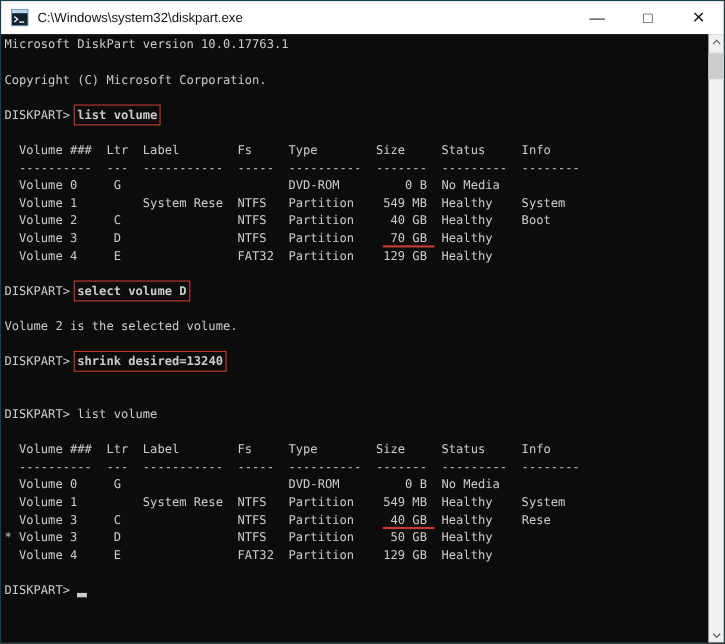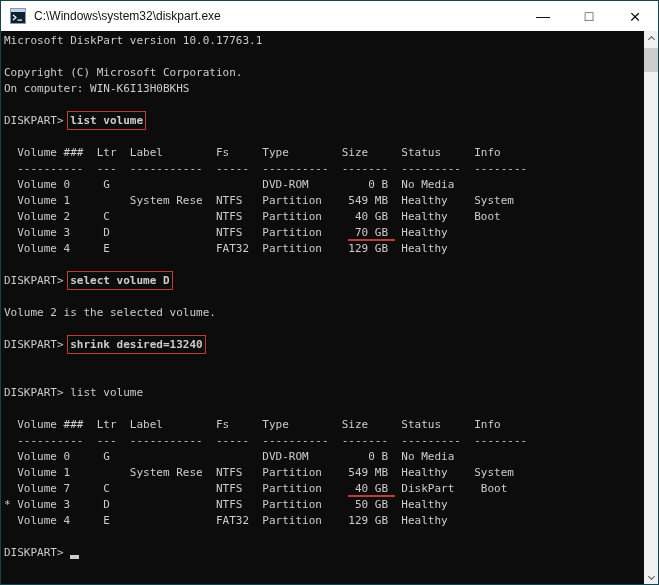--- a/index.html
+++ b/index.html
@@ -111,21 +111,20 @@
         <span class="glyph-close">×</span>
       </div>
     </div>
   </div>
 
   <div class="winbody">
     <div class="console" id="console">
         <div class="line"><span>Microsoft DiskPart version 10.0.17763.1</span></div>
         <div class="line"><span></span></div>
         <div class="line"><span>Copyright (C) Microsoft Corporation.</span></div>
-        <div class="line"><span>On computer: WIN-K6I13H0BKHS</span></div>
         <div class="line"><span></span></div>
         <div class="line"><span>DISKPART&gt; </span><span class="redbox">list volume</span></div>
         <div class="line"><span></span></div>
         <div class="line"><span>  Volume ###  Ltr  Label        Fs     Type        Size     Status     Info</span></div>
         <div class="line"><span>  ----------  ---  -----------  -----  ----------  -------  ---------  --------</span></div>
         <div class="line"><span>  Volume 0     G                       DVD-ROM         0 B  No Media</span></div>
         <div class="line"><span>  Volume 1         System Rese  NTFS   Partition    549 MB  Healthy    System</span></div>
         <div class="line"><span>  Volume 2     C                NTFS   Partition     40 GB  Healthy    Boot</span></div>
         <div class="line"><span>  Volume 3     D                NTFS   Partition    </span><span class="redline"> 70 GB </span><span> Healthy</span></div>
         <div class="line"><span>  Volume 4     E                FAT32  Partition    129 GB  Healthy</span></div>
@@ -136,21 +135,21 @@
         <div class="line"><span></span></div>
         <div class="line"><span>DISKPART&gt; </span><span class="redbox">shrink desired=13240</span></div>
         <div class="line"><span></span></div>
         <div class="line"><span></span></div>
         <div class="line"><span>DISKPART&gt; list volume</span></div>
         <div class="line"><span></span></div>
         <div class="line"><span>  Volume ###  Ltr  Label        Fs     Type        Size     Status     Info</span></div>
         <div class="line"><span>  ----------  ---  -----------  -----  ----------  -------  ---------  --------</span></div>
         <div class="line"><span>  Volume 0     G                       DVD-ROM         0 B  No Media</span></div>
         <div class="line"><span>  Volume 1         System Rese  NTFS   Partition    549 MB  Healthy    System</span></div>
-        <div class="line"><span>  Volume 7     C                NTFS   Partition    </span><span class="redline"> 40 GB </span><span> DiskPart    Boot</span></div>
+        <div class="line"><span>  Volume 3     C                NTFS   Partition    </span><span class="redline"> 40 GB </span><span> Healthy    Rese</span></div>
         <div class="line"><span>* Volume 3     D                NTFS   Partition     50 GB  Healthy</span></div>
         <div class="line"><span>  Volume 4     E                FAT32  Partition    129 GB  Healthy</span></div>
         <div class="line"><span></span></div>
         <div class="line"><span>DISKPART&gt; </span><span class="cursor"></span></div>
       </div>
 
     <div class="scrollbar">
       <div class="sb-arrow up">
         <i class="chev-up"></i>
       </div>

